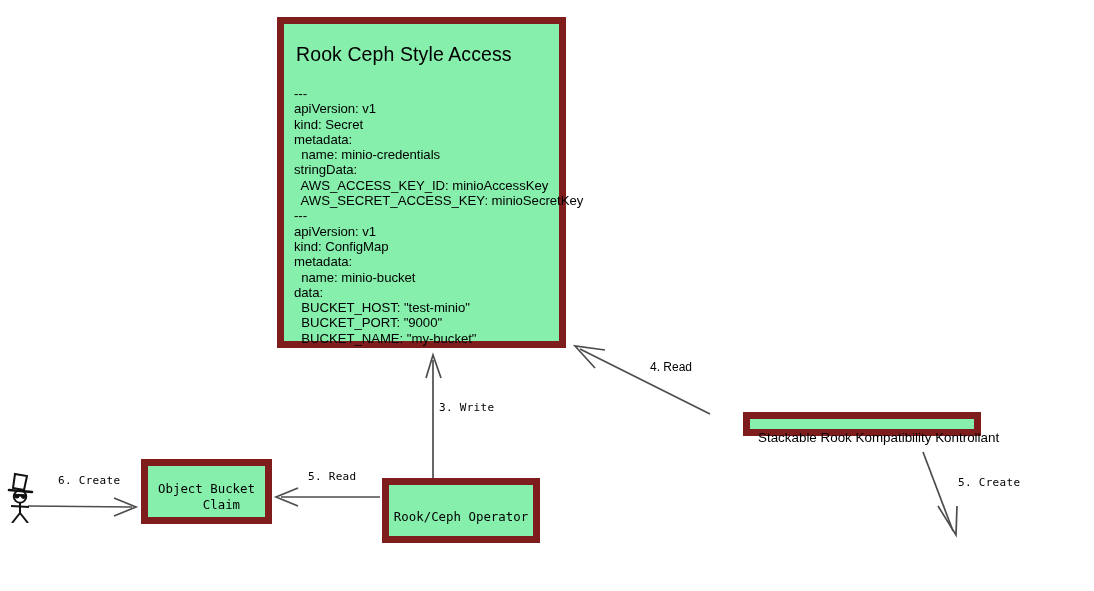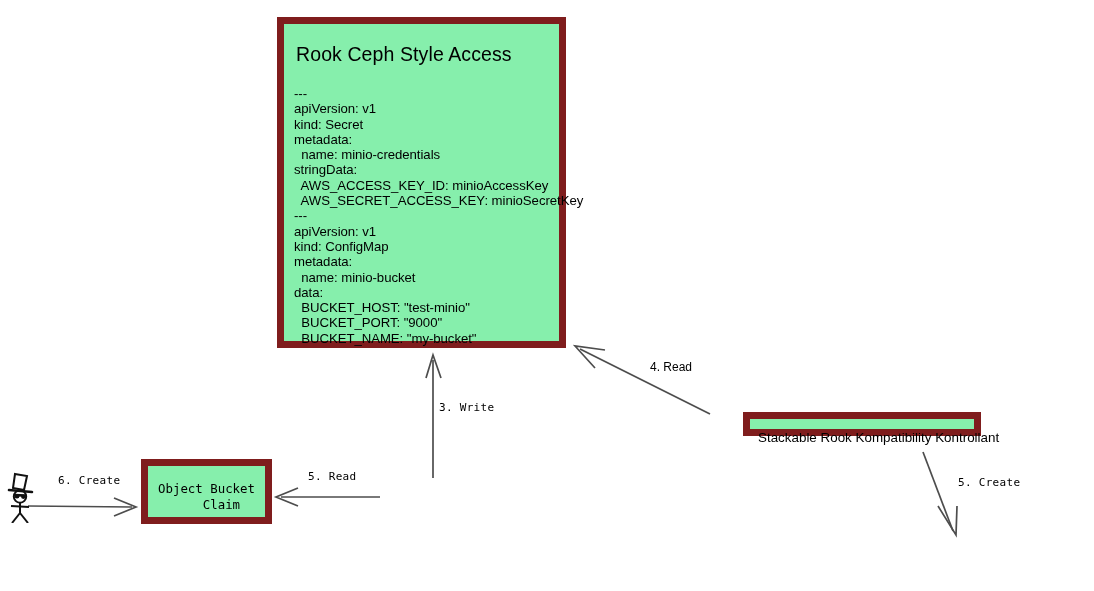--- a/index.html
+++ b/index.html
@@ -217,20 +217,23 @@
   BUCKET_HOST: "test-minio"
   BUCKET_PORT: "9000"
   BUCKET_NAME: "my-bucket"</div>
   </div>
 
   <div class="box" id="obc-box">
     <div class="mono-label" id="obc-label">Object Bucket
     Claim</div>
   </div>
 
+  <div class="box" id="operator-box">
+    <div class="mono-label" id="operator-label">Rook/Ceph Operator</div>
+  </div>
 
   <div class="box" id="srkk-box">
     <div id="srkk-label">Stackable Rook Kompatibility Kontrollant</div>
   </div>
 
 
   <div class="edge-label mono" id="label-create1">6. Create</div>
   <div class="edge-label mono" id="label-read2">5. Read</div>
   <div class="edge-label mono" id="label-write3">3. Write</div>
   <div class="edge-label sans" id="label-read4">4. Read</div>

